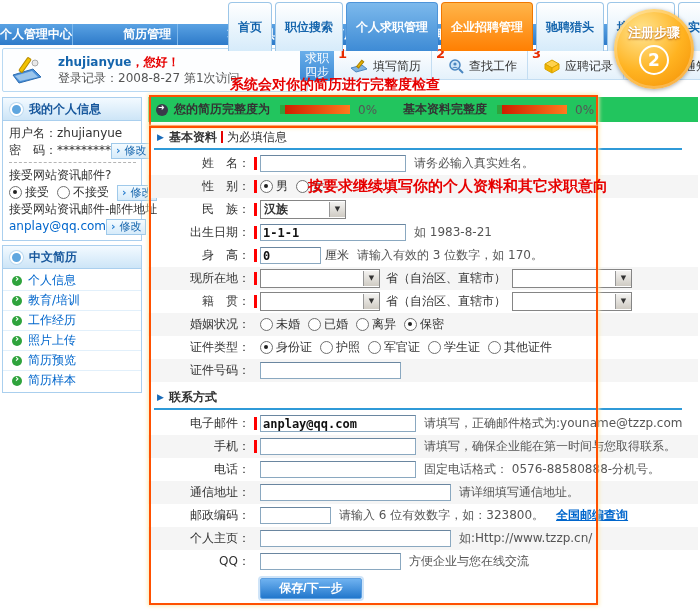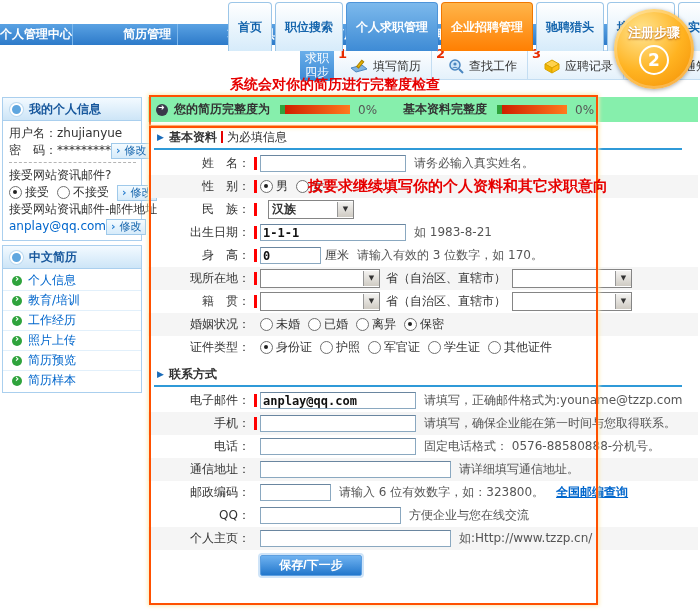--- a/index.html
+++ b/index.html
@@ -67,21 +67,21 @@
   .mod-btn::before{content:'› ';color:#2a7fd0;font-weight:bold;}
   .menu{padding:2px 0;}
   .mitem{display:flex;align-items:center;height:19px;padding-left:9px;border-bottom:1px solid #e2f0fb;
          color:#0066cc;cursor:pointer;}
   .mitem:last-child{border-bottom:none;}
   .garr{width:10px;height:10px;border-radius:50%;background:#2fa33c;margin-right:6px;position:relative;flex:0 0 auto;}
   .garr::after{content:'›';position:absolute;left:3px;top:-3px;color:#fff;font-size:10px;font-weight:bold;}
 
   
   .content{position:absolute;left:148px;top:97px;width:550px;z-index:1;}
-  .progress-row{height:25px;background:#86efac;display:flex;align-items:center;}
+  .progress-row{height:25px;background:#22c55e;display:flex;align-items:center;}
   .picon{width:12px;height:12px;border-radius:50%;background:#3a3a4a;margin:0 6px 0 8px;position:relative;flex:0 0 auto;}
   .picon::after{content:'➜';position:absolute;left:2px;top:-1px;color:#fff;font-size:8px;}
   .plabel{font-weight:bold;color:#333;}
   .p2{margin-left:26px;}
   .pbar{width:70px;height:9px;margin-left:10px;
         background:linear-gradient(to right,#2fa33c 0,#2fa33c 5px,#cf2000 5px,#ff7a1e 100%);}
   .pval{margin-left:8px;color:#555;}
 
   .form{margin-top:4px;}
   .sec{height:22px;display:flex;align-items:center;border-bottom:2px solid #2f9ad8;margin:0 16px 2px 6px;}
@@ -94,21 +94,21 @@
   .frow{display:flex;align-items:center;height:23px;}
   .frow.alt{background:#f5f5f5;}
   .lbl{width:102px;text-align:right;color:#333;flex:0 0 auto;white-space:nowrap;}
   .req{width:3px;height:13px;background:#f00;margin:0 3px 0 4px;flex:0 0 auto;}
   .req.off{visibility:hidden;}
   .txt{height:15px;border:1px solid #8aa8c0;border-top-color:#6a86a0;background:#fff;padding:0 2px;
        font-family:"DejaVu Sans Mono","Liberation Mono",monospace;font-weight:bold;font-size:12px;color:#111;}
   .w140{width:140px;} .w150{width:150px;} .w185{width:185px;} .w135{width:135px;} .w65{width:65px;} .w55{width:55px;}
   .sel{display:inline-flex;height:17px;border:1px solid #858585;background:#fff;align-items:center;
        justify-content:space-between;cursor:pointer;}
-  .sw84{width:84px;margin-left:8px;} .sw118{width:118px;}
+  .sw84{width:84px;} .sw118{width:118px;}
   .sv{padding-left:3px;font-weight:bold;}
   .db{width:15px;height:15px;background:linear-gradient(#f4f3f1,#cfcbc3);border-left:1px solid #979797;
       font-size:7px;line-height:15px;text-align:center;color:#333;flex:0 0 auto;}
   .mid{margin:0 6px;color:#333;white-space:nowrap;}
   .radio{width:11px;height:11px;border:1px solid #707070;border-radius:50%;background:#fff;display:inline-block;
          position:relative;margin-right:3px;flex:0 0 auto;cursor:pointer;}
   .radio.on::after{content:'';position:absolute;left:3px;top:3px;width:4px;height:4px;background:#222;border-radius:50%;}
   .opt{margin-right:8px;color:#333;white-space:nowrap;}
   .hint{margin-left:8px;color:#555;white-space:nowrap;}
   .unit{margin-left:4px;color:#333;}
@@ -141,20 +141,35 @@
   <div class="navbar">
     <div class="nav-item">个人管理中心</div>
     <div class="nav-item">简历管理</div>
     <div class="nav-item">辅助工具</div>
     <div class="nav-item">简历设置</div>
     <div class="nav-item">职位搜索</div>
     <div class="nav-item">应聘管理</div>
     <div class="nav-item">安全退出</div>
   </div>
 
+  <div class="user-box">
+    <span class="sicon">
+      <svg width="34" height="30" viewBox="0 0 34 30">
+        <polygon points="2,20 22,14 30,22 8,28" fill="#4a90d9"></polygon>
+        <polygon points="2,20 22,14 30,22 8,28" fill="none" stroke="#2e6db0"></polygon>
+        <polygon points="4,21 21,16 27,22 9,26" fill="#9cc6ec"></polygon>
+        <rect x="12" y="2" width="4" height="16" rx="1" transform="rotate(35 14 10)" fill="#f2c200" stroke="#b98d00"></rect>
+        <circle cx="24" cy="8" r="3" fill="#e8e8e8" stroke="#aaa"></circle>
+      </svg>
+    </span>
+    <div class="ucol">
+      <div><span class="uname">zhujianyue</span><span class="uhi">，您好！</span></div>
+      <div class="ulog"><span>登录记录：</span><span>2008-8-27  第1次访问</span></div>
+    </div>
+  </div>
 
   <div class="steps">
     <div class="intro">
       <span>求职</span><br>
       <span>四步</span>
     </div>
     <div class="step">
       <span class="num">1</span>
       <span class="sicon">
         <svg width="18" height="14" viewBox="0 0 18 14">
@@ -380,20 +395,25 @@
         <span class="radio"></span>
         <span class="opt">护照</span>
         <span class="radio"></span>
         <span class="opt">军官证</span>
         <span class="radio"></span>
         <span class="opt">学生证</span>
         <span class="radio"></span>
         <span class="opt">其他证件</span>
       </div>
 
+      <div class="frow alt">
+        <span class="lbl">证件号码：</span>
+        <span class="req off"></span>
+        <input class="txt w135" style="">
+      </div>
 
       <div class="sec c2">
         <span class="tri">▶</span>
         <span class="st">联系方式</span>
       </div>
 
       <div class="frow">
         <span class="lbl">电子邮件：</span>
         <span class="req"></span>
         <input class="txt w150" value="anplay@qq.com" style="">
@@ -422,32 +442,32 @@
       </div>
 
       <div class="frow">
         <span class="lbl">邮政编码：</span>
         <span class="req off"></span>
         <input class="txt w65" style="">
         <span class="hint">请输入 6 位有效数字，如：323800。</span>
         <a class="lnk">全国邮编查询</a>
       </div>
 
+      <div class="frow alt">
+        <span class="lbl">个人主页：</span>
+        <span class="req off"></span>
+        <input class="txt w185" style="">
+        <span class="hint">如:Http://www.tzzp.cn/</span>
+      </div>
+
       <div class="frow">
         <span class="lbl">QQ：</span>
         <span class="req off"></span>
         <input class="txt w135" style="">
         <span class="hint">方便企业与您在线交流</span>
-      </div>
-
-      <div class="frow alt">
-        <span class="lbl">个人主页：</span>
-        <span class="req off"></span>
-        <input class="txt w185" style="">
-        <span class="hint">如:Http://www.tzzp.cn/</span>
       </div>
 
       <div class="frow btnrow">
         <button class="save">保存/下一步</button>
       </div>
 
     </div>
   </div>
 
   <div class="obox obox1"></div>

